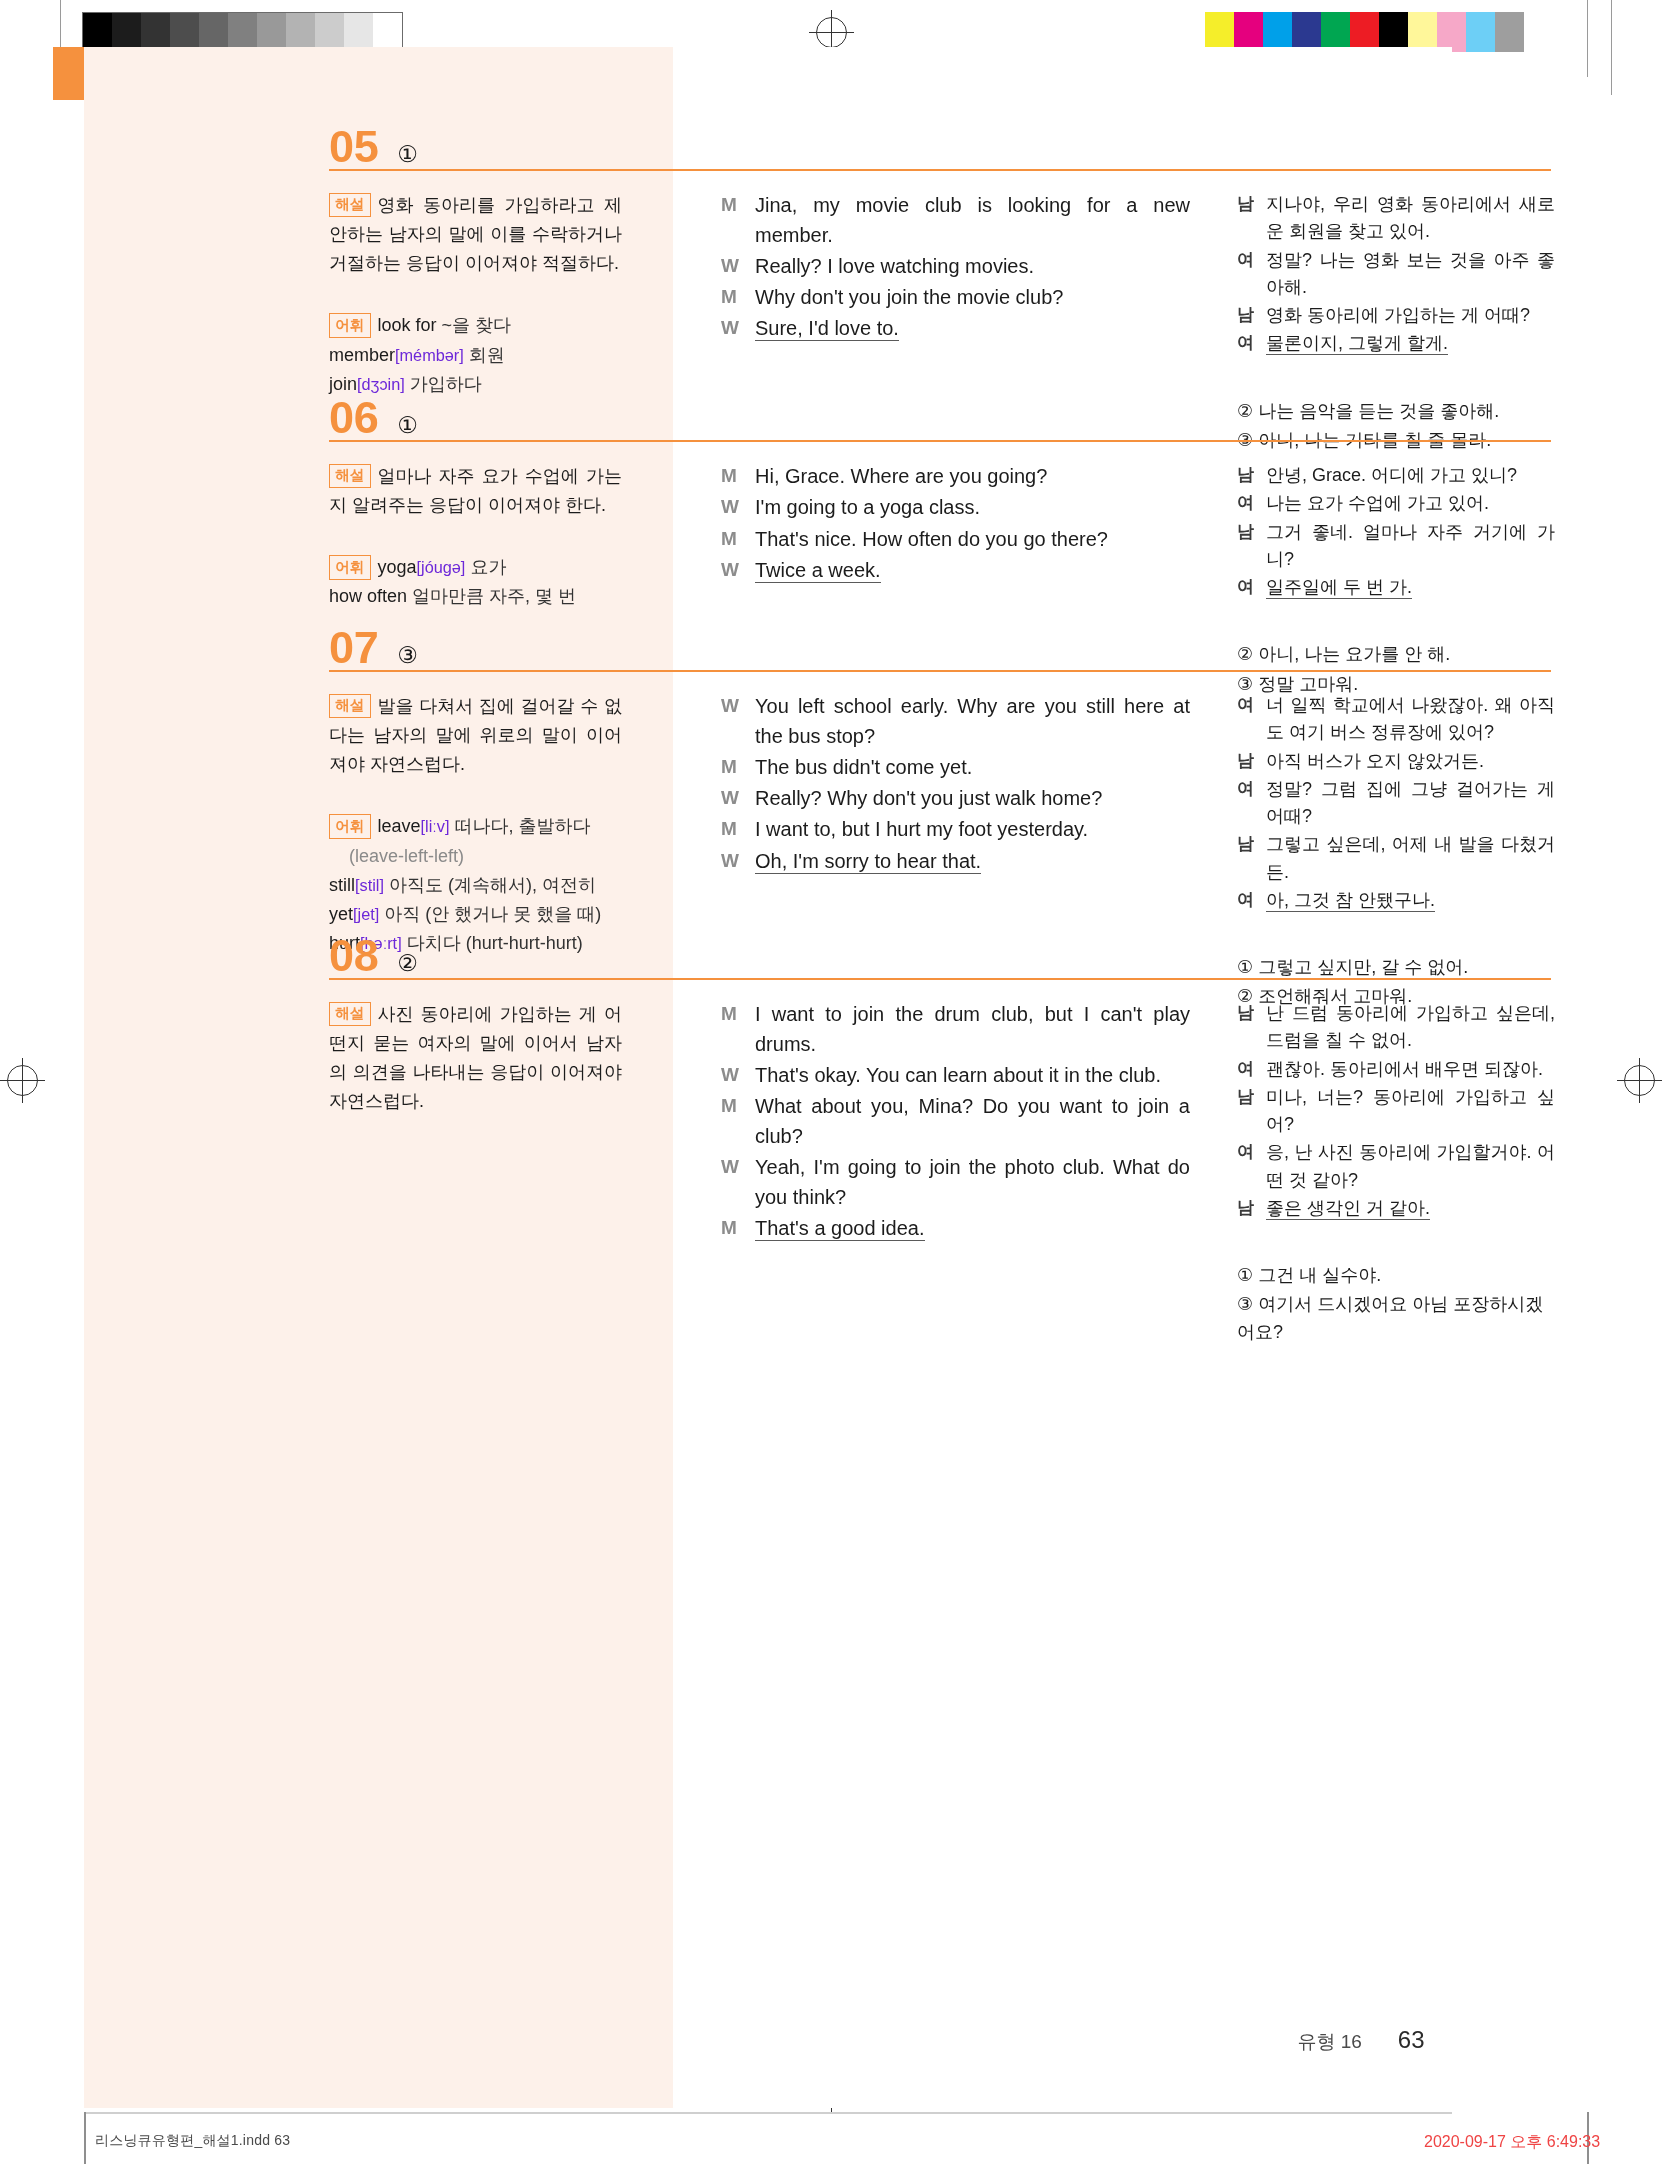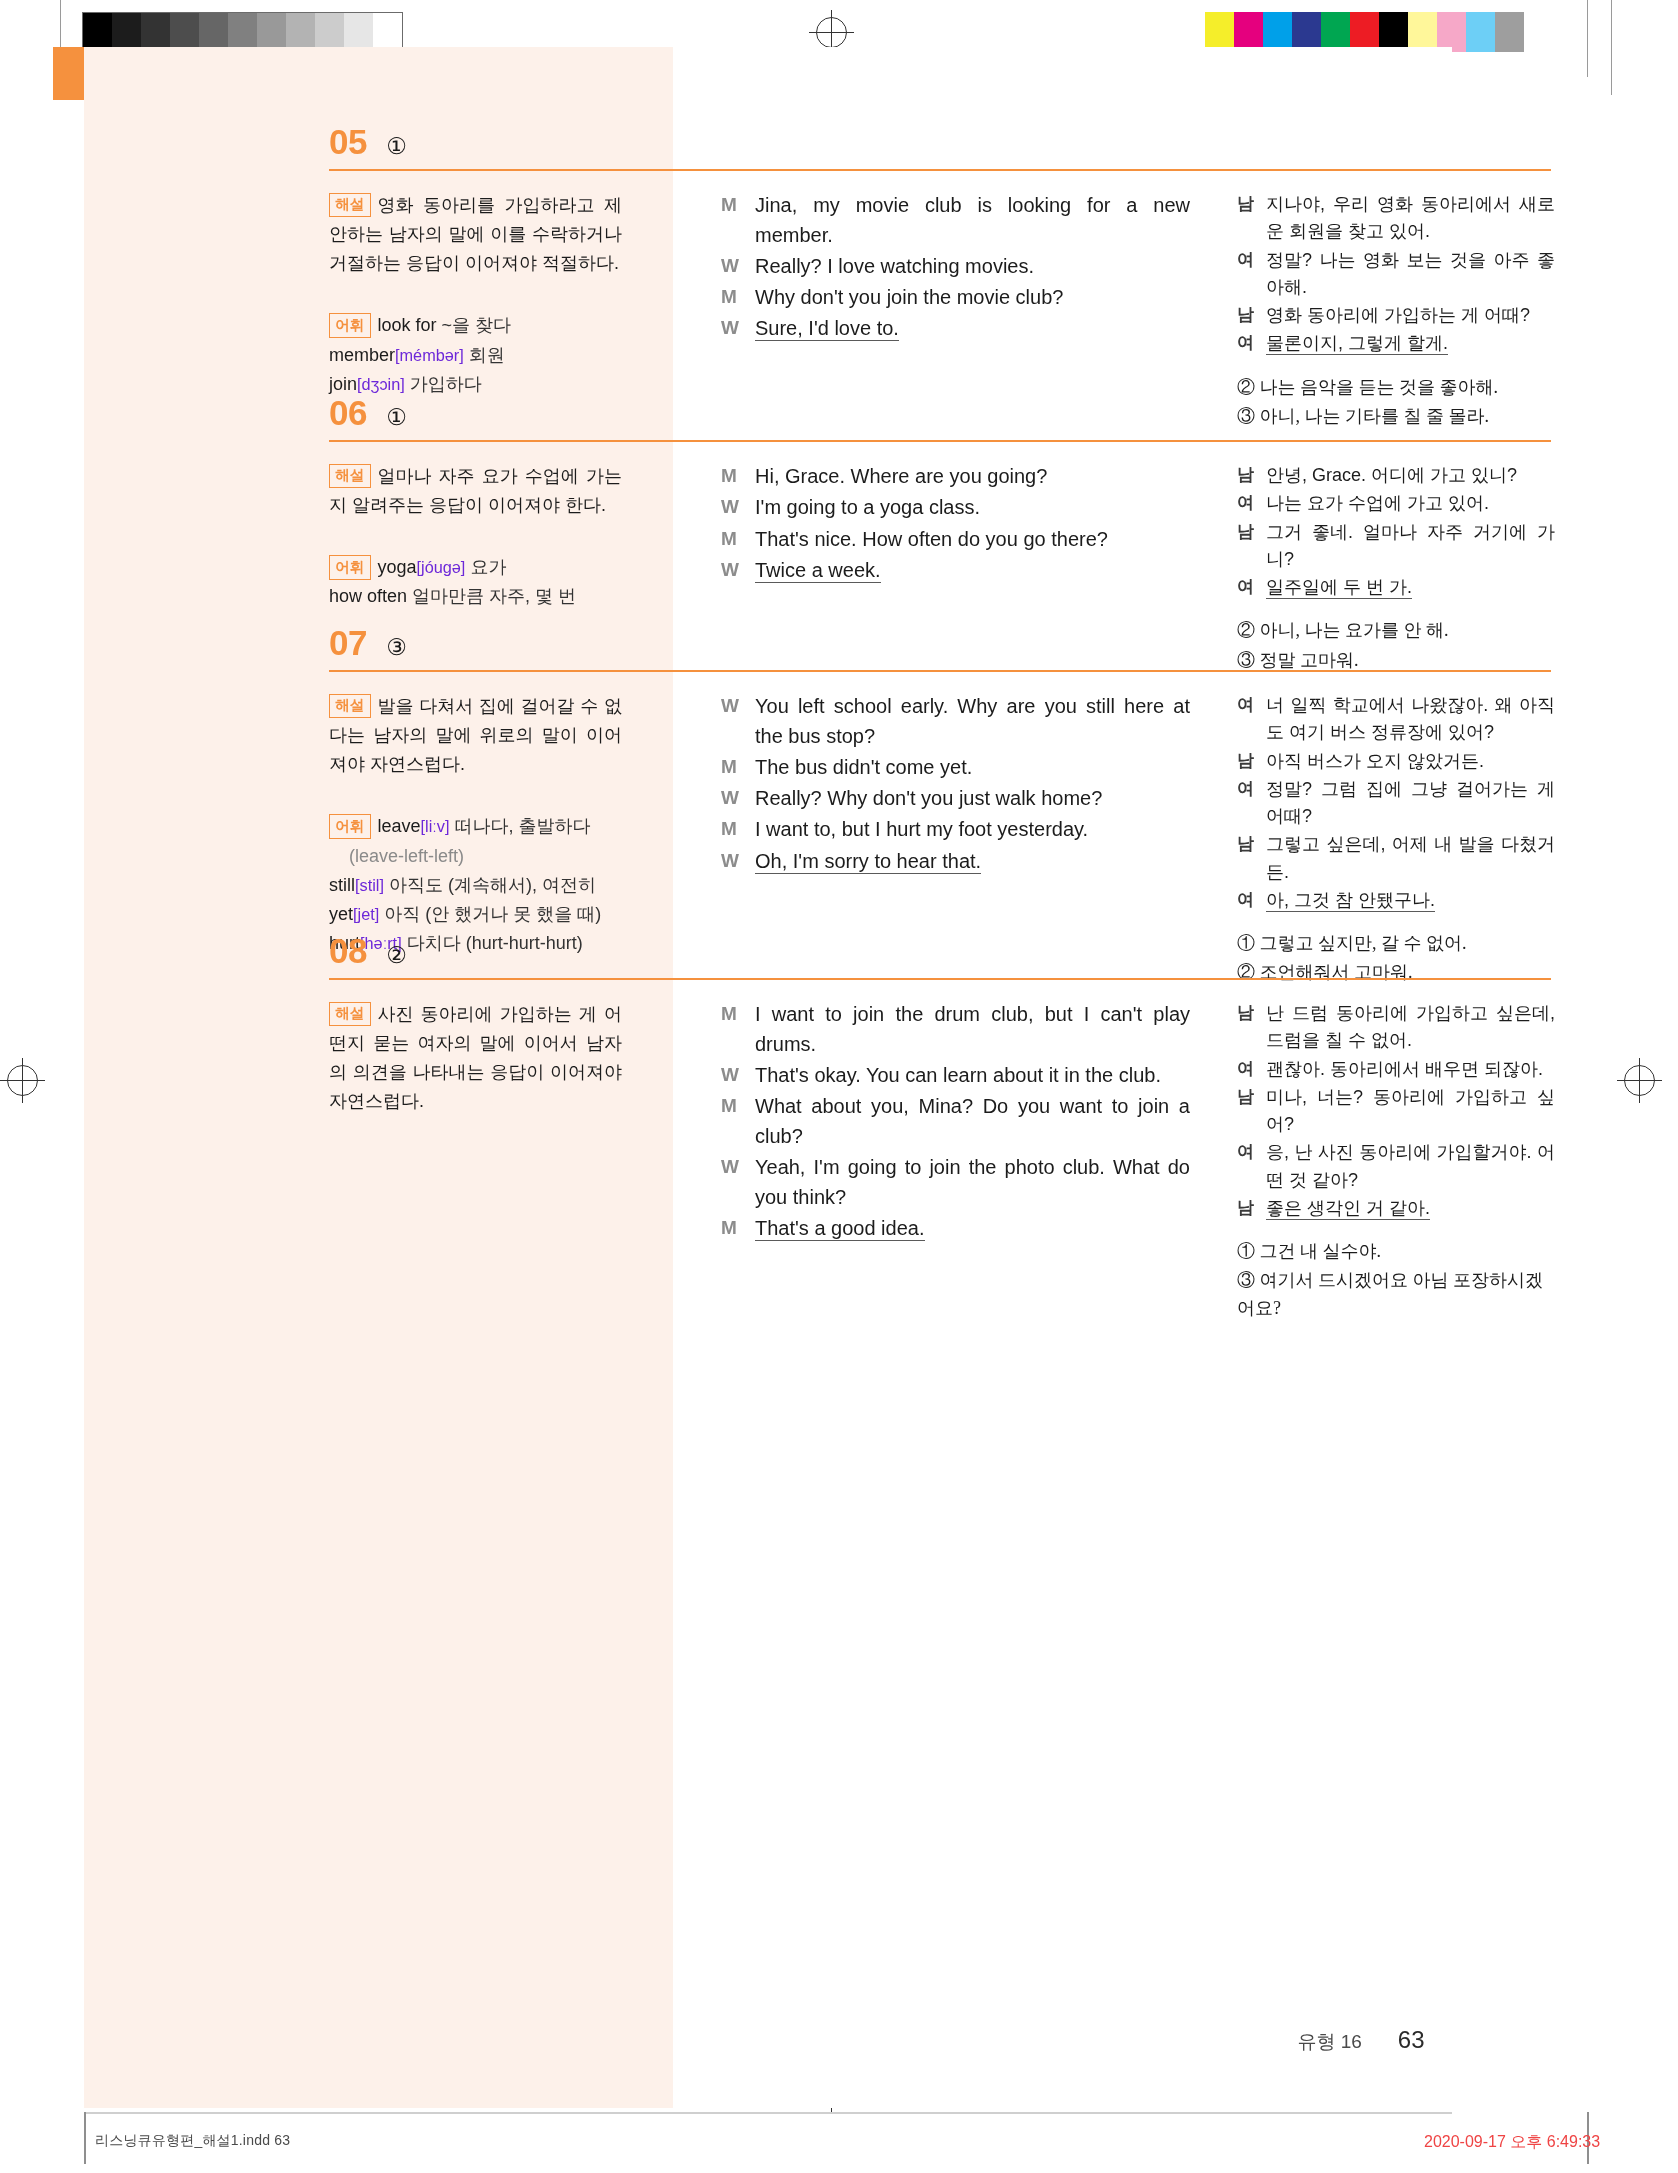--- a/index.html
+++ b/index.html
@@ -87,21 +87,21 @@
   .problem { position: absolute; left: 0; width: 100%; }
 
   .prob-head {
     position: absolute;
     left: 245px; top: 0;
     display: flex;
     align-items: baseline;
     gap: 19px;
   }
   .prob-num {
-    font-size: 35px;
+    font-size: 45px;
     font-weight: bold;
     color: #f5913e;
     letter-spacing: -0.4px;
     line-height: 1;
   }
   .prob-ans {
     font-size: 23px;
     color: #1a1a1a;
     line-height: 1;
   }
@@ -181,21 +181,21 @@
   .ul { border-bottom: 1.3px solid #5a5a5a; padding-bottom: 0.9px; display: inline; }
 
   
   .kr-line { display: flex; margin-bottom: 0.9px; align-items: flex-start; }
   .kr-spk {
     width: 29px; flex: 0 0 29px;
     font-weight: bold; color: #3a3a3a; font-size: 17px;
   }
   .kr-txt { flex: 1; text-align: justify; text-justify: inter-character; }
   .kr-txt.loose { text-align: left; }
-  .alts { margin-top: 16px; font-family: Liberation Serif, serif; }
+  .alts { margin-top: 40px; }
   .alts div { margin-bottom: 1.7px; }
 
   
   .page-footer {
     position: absolute;
     right: 27.5px;
     bottom: 53px;
     font-size: 19px;
     color: #4a4a4a;
     display: flex;

